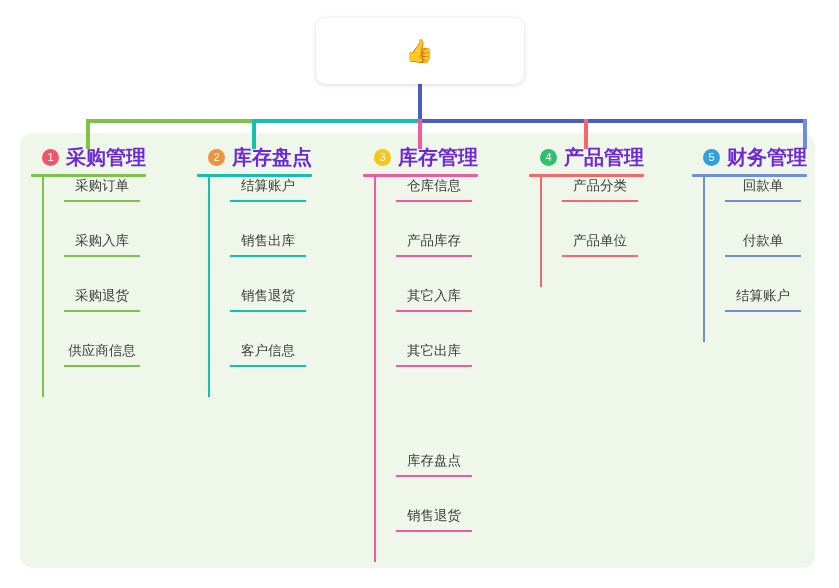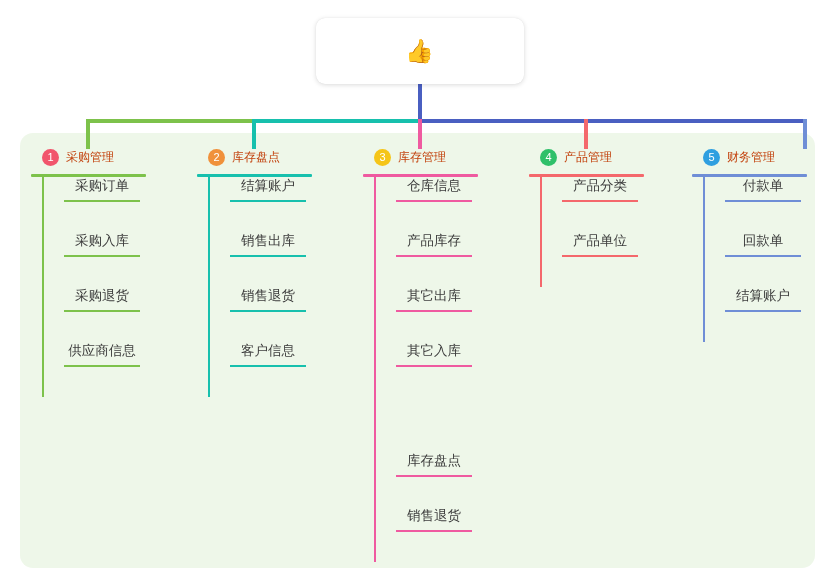--- a/index.html
+++ b/index.html
@@ -81,23 +81,24 @@
     height: 17px;
     border-radius: 50%;
     color: #ffffff;
     font-size: 11px;
     line-height: 17px;
     text-align: center;
     font-family: "Liberation Sans", sans-serif;
     flex: 0 0 auto;
   }
   .col-title {
-    font-size: 12px;
-    color: #c2410c;
+    font-size: 20px;
+    color: #6d28d9;
     white-space: nowrap;
+    font-weight: bold;
   }
   .head-rule {
     height: 3px;
     margin-top: 5px;
     border-radius: 1px;
   }
   .items {
     position: relative;
     padding-left: 11px;
   }
@@ -252,28 +253,28 @@
         <div class="item">
           <div class="spine" style="background: rgb(239, 90, 160);"></div>
           <div class="cell">
             <span class="label">产品库存</span>
             <div class="underline" style="background: rgb(239, 90, 160);"></div>
           </div>
         </div>
         <div class="item">
           <div class="spine" style="background: rgb(239, 90, 160);"></div>
           <div class="cell">
+            <span class="label">其它入库</span>
+            <div class="underline" style="background: rgb(239, 90, 160);"></div>
+          </div>
+        </div>
+        <div class="item">
+          <div class="spine" style="background: rgb(239, 90, 160);"></div>
+          <div class="cell">
             <span class="label">其它出库</span>
-            <div class="underline" style="background: rgb(239, 90, 160);"></div>
-          </div>
-        </div>
-        <div class="item">
-          <div class="spine" style="background: rgb(239, 90, 160);"></div>
-          <div class="cell">
-            <span class="label">其它入库</span>
             <div class="underline" style="background: rgb(239, 90, 160);"></div>
           </div>
         </div>
         <div class="item">
           <div class="spine" style="background: rgb(239, 90, 160);"></div>
         </div>
         <div class="item">
           <div class="spine" style="background: rgb(239, 90, 160);"></div>
           <div class="cell">
             <span class="label">库存盘点</span>
@@ -315,33 +316,33 @@
     <div class="column" style="left: 692px; width: 115px;">
       <div class="col-head">
         <span class="badge" style="background: rgb(47, 159, 224);">5</span>
         <span class="col-title">财务管理</span>
       </div>
       <div class="head-rule" style="background: rgb(111, 142, 214);"></div>
       <div class="items">
         <div class="item">
           <div class="spine" style="background: rgb(111, 142, 214);"></div>
           <div class="cell">
+            <span class="label">回款单</span>
+            <div class="underline" style="background: rgb(111, 142, 214);"></div>
+          </div>
+        </div>
+        <div class="item">
+          <div class="spine" style="background: rgb(111, 142, 214);"></div>
+          <div class="cell">
             <span class="label">付款单</span>
             <div class="underline" style="background: rgb(111, 142, 214);"></div>
           </div>
         </div>
         <div class="item">
           <div class="spine" style="background: rgb(111, 142, 214);"></div>
           <div class="cell">
-            <span class="label">回款单</span>
-            <div class="underline" style="background: rgb(111, 142, 214);"></div>
-          </div>
-        </div>
-        <div class="item">
-          <div class="spine" style="background: rgb(111, 142, 214);"></div>
-          <div class="cell">
             <span class="label">结算账户</span>
             <div class="underline" style="background: rgb(111, 142, 214);"></div>
           </div>
         </div>
       </div>
     </div>
   </div>
 
 </body></html>

